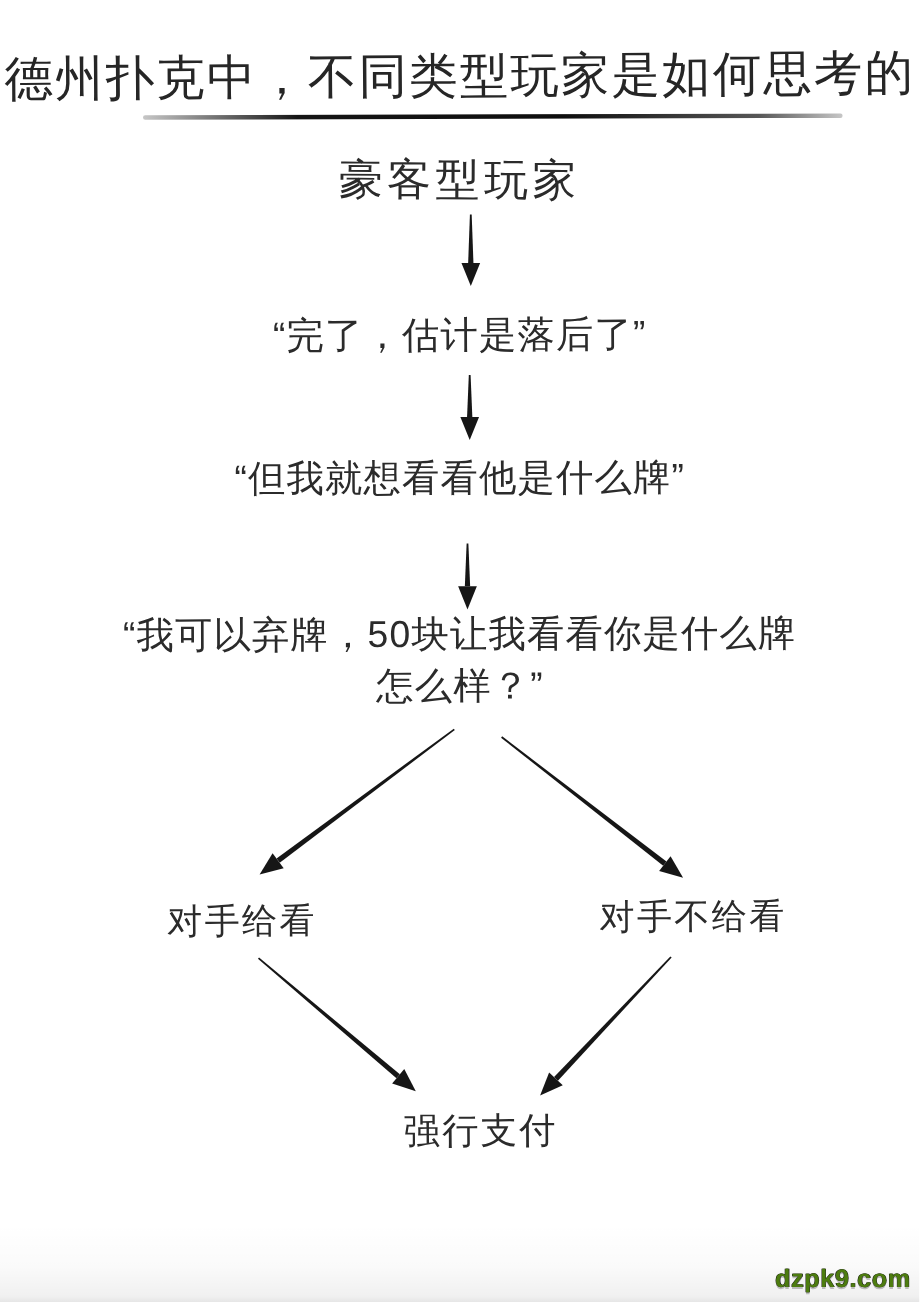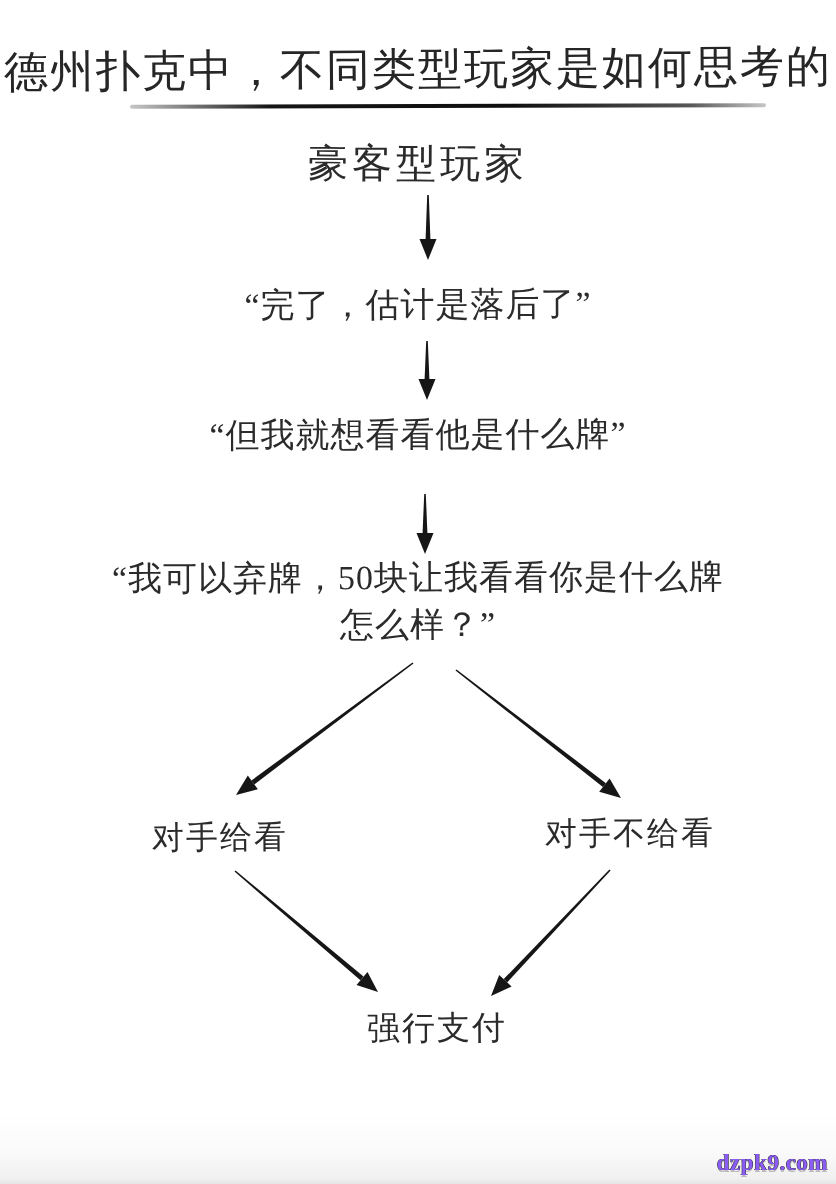--- a/index.html
+++ b/index.html
@@ -6,21 +6,21 @@
     margin: 0;
     padding: 0;
     background: #ffffff;
   }
   .canvas {
     position: relative;
     width: 836px;
     height: 1184px;
     background: #ffffff;
     overflow: hidden;
-    font-family: Liberation Serif, serif;
+    font-family: Liberation Sans, sans-serif;
     color: #2b2b2b;
   }
   .txt {
     position: absolute;
     text-align: center;
     white-space: nowrap;
     color: #2b2b2b;
     font-weight: 400;
   }
   .title {
@@ -104,21 +104,21 @@
       rgba(0,0,0,0.06) 92%,
       rgba(0,0,0,0.10) 100%);
   }
   .watermark {
     position: absolute;
     right: 8px;
     bottom: 8px;
     font-size: 23px;
     font-weight: 800;
     letter-spacing: 0.5px;
-    color: #8b5cf6;
+    color: #4d7c0f;
     text-shadow: 0 2px 0 rgba(120,120,120,0.45),
                  0.5px 0 0 #141414,
                  -0.5px 0 0 #141414;
   }
 </style>
 </head>
 <body>
 
 <div class="canvas">
 

